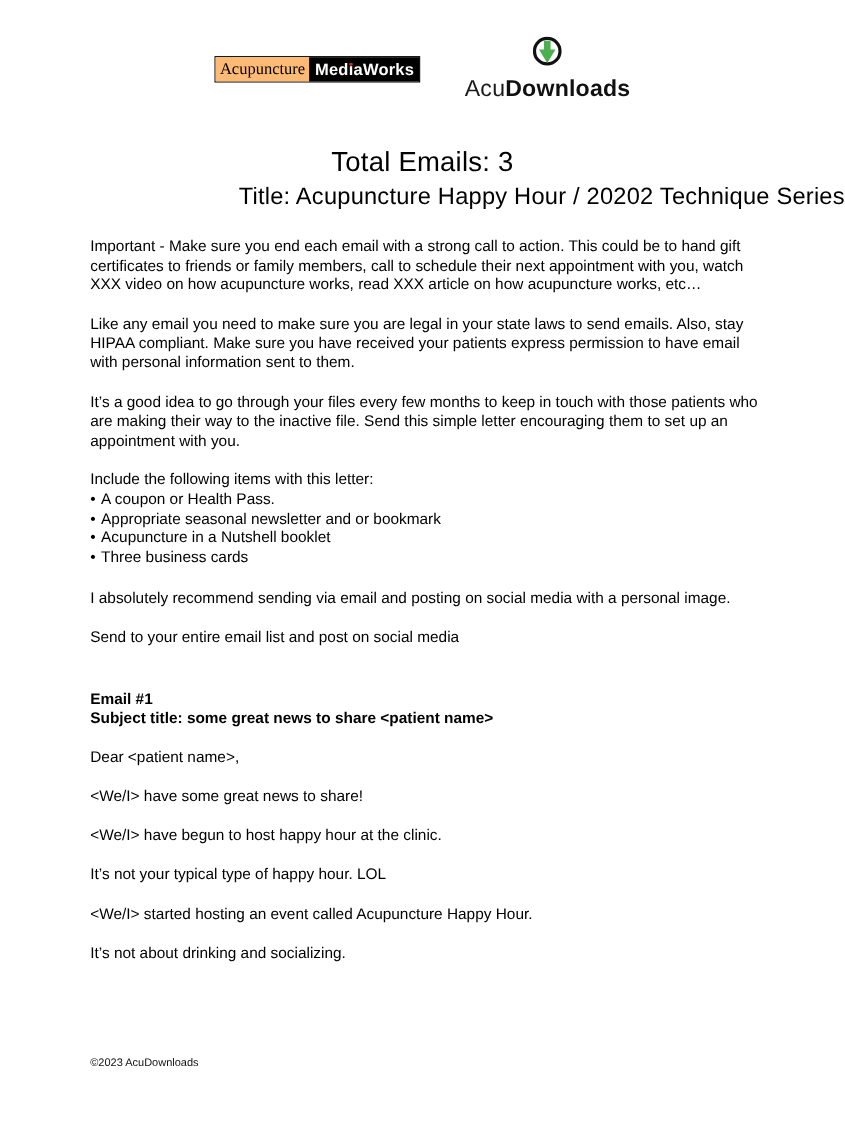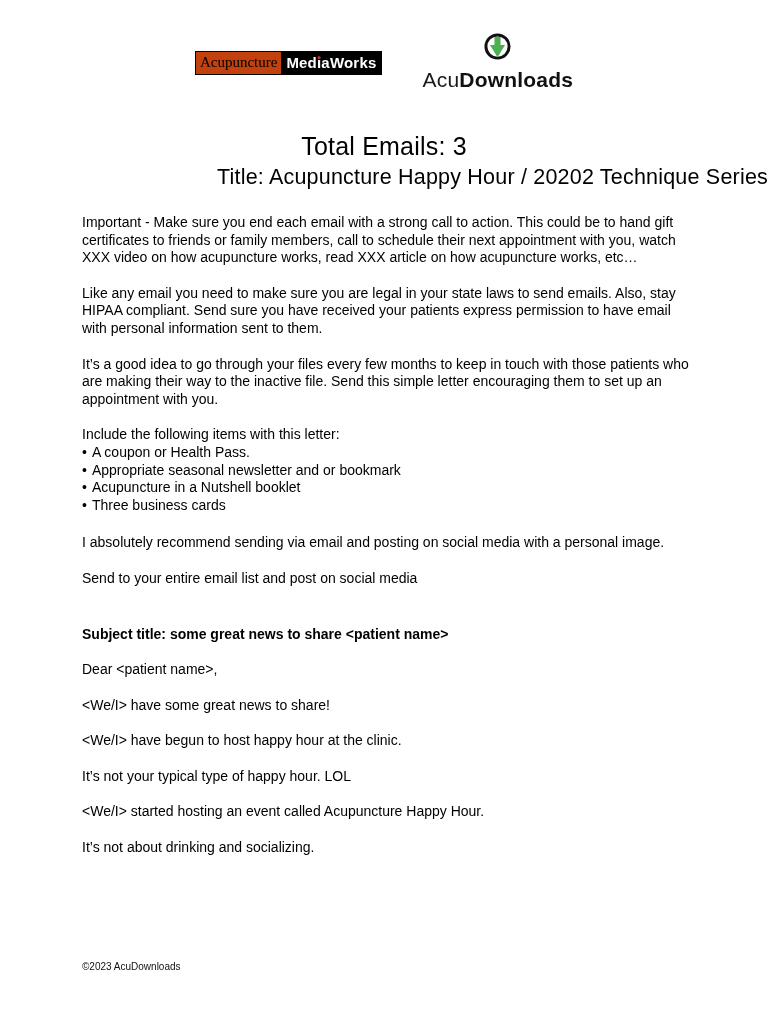--- a/index.html
+++ b/index.html
@@ -14,21 +14,21 @@
   .page { width: 768px; height: 1024px; position: relative; }
 
   
   .logo-row {
     display: flex; justify-content: center; align-items: center;
     gap: 40px; padding-top: 33px;
   }
   .mw-logo { display: inline-flex; align-items: stretch; border: 1px solid #000; height: 24px; }
   .mw-serif {
     font-family: "Liberation Serif", serif;
-    font-size: 15px; background: #c2410c; color: #000;
+    font-size: 15px; background: #fdba74; color: #000;
     display: flex; align-items: center; padding: 0 4px;
   }
   .mw-black {
     background: #000; color: #fff; font-weight: bold; font-size: 15px;
     display: flex; align-items: center; padding: 0 5px; letter-spacing: 0.2px;
   }
   .mw-i { position: relative; color: #fff; }
   .mw-i::after {
     content: ""; position: absolute; left: 50%; transform: translateX(-50%);
     top: 2px; width: 3px; height: 3px; border-radius: 50%;
@@ -92,21 +92,21 @@
       </span>
       <span class="ad-text"><span>Acu</span><span class="ad-bold">Downloads</span></span>
     </div>
   </div>
 
   <div class="title">Total Emails: 3</div>
   <div class="subtitle">Title: Acupuncture Happy Hour / 20202 Technique Series</div>
 
   <div class="doc-body">
     <p>Important - Make sure you end each email with a strong call to action. This could be to hand gift certificates to friends or family members, call to schedule their next appointment with you, watch XXX video on how acupuncture works, read XXX article on how acupuncture works, etc…</p>
-    <p>Like any email you need to make sure you are legal in your state laws to send emails. Also, stay HIPAA compliant. Send sure you have received your patients express permission to have email with personal information sent to them.</p>
+    <p>Like any email you need to make sure you are legal in your state laws to send emails. Also, stay HIPAA compliant. Make sure you have received your patients express permission to have email with personal information sent to them.</p>
     <p>It’s a good idea to go through your files every few months to keep in touch with those patients who are making their way to the inactive file. Send this simple letter encouraging them to set up an appointment with you.</p>
 
     <div class="list-block">
       <div>Include the following items with this letter:</div>
       <div class="list-item">
         <span class="bullet">•</span>
         <span>A coupon or Health Pass.</span>
       </div>
       <div class="list-item">
         <span class="bullet">•</span>
@@ -119,20 +119,21 @@
       <div class="list-item">
         <span class="bullet">•</span>
         <span>Three business cards</span>
       </div>
     </div>
 
     <p>I absolutely recommend sending via email and posting on social media with a personal image.</p>
     <p>Send to your entire email list and post on social media</p>
 
     <div class="email-section">
+      <p class="bold-head">Email #1</p>
       <p class="subject">Subject title: some great news to share &lt;patient name&gt;</p>
       <p>Dear &lt;patient name&gt;,</p>
       <p>&lt;We/I&gt; have some great news to share!</p>
       <p>&lt;We/I&gt; have begun to host happy hour at the clinic.</p>
       <p>It’s not your typical type of happy hour. LOL</p>
       <p>&lt;We/I&gt; started hosting an event called Acupuncture Happy Hour.</p>
       <p>It’s not about drinking and socializing.</p>
     </div>
   </div>
 

